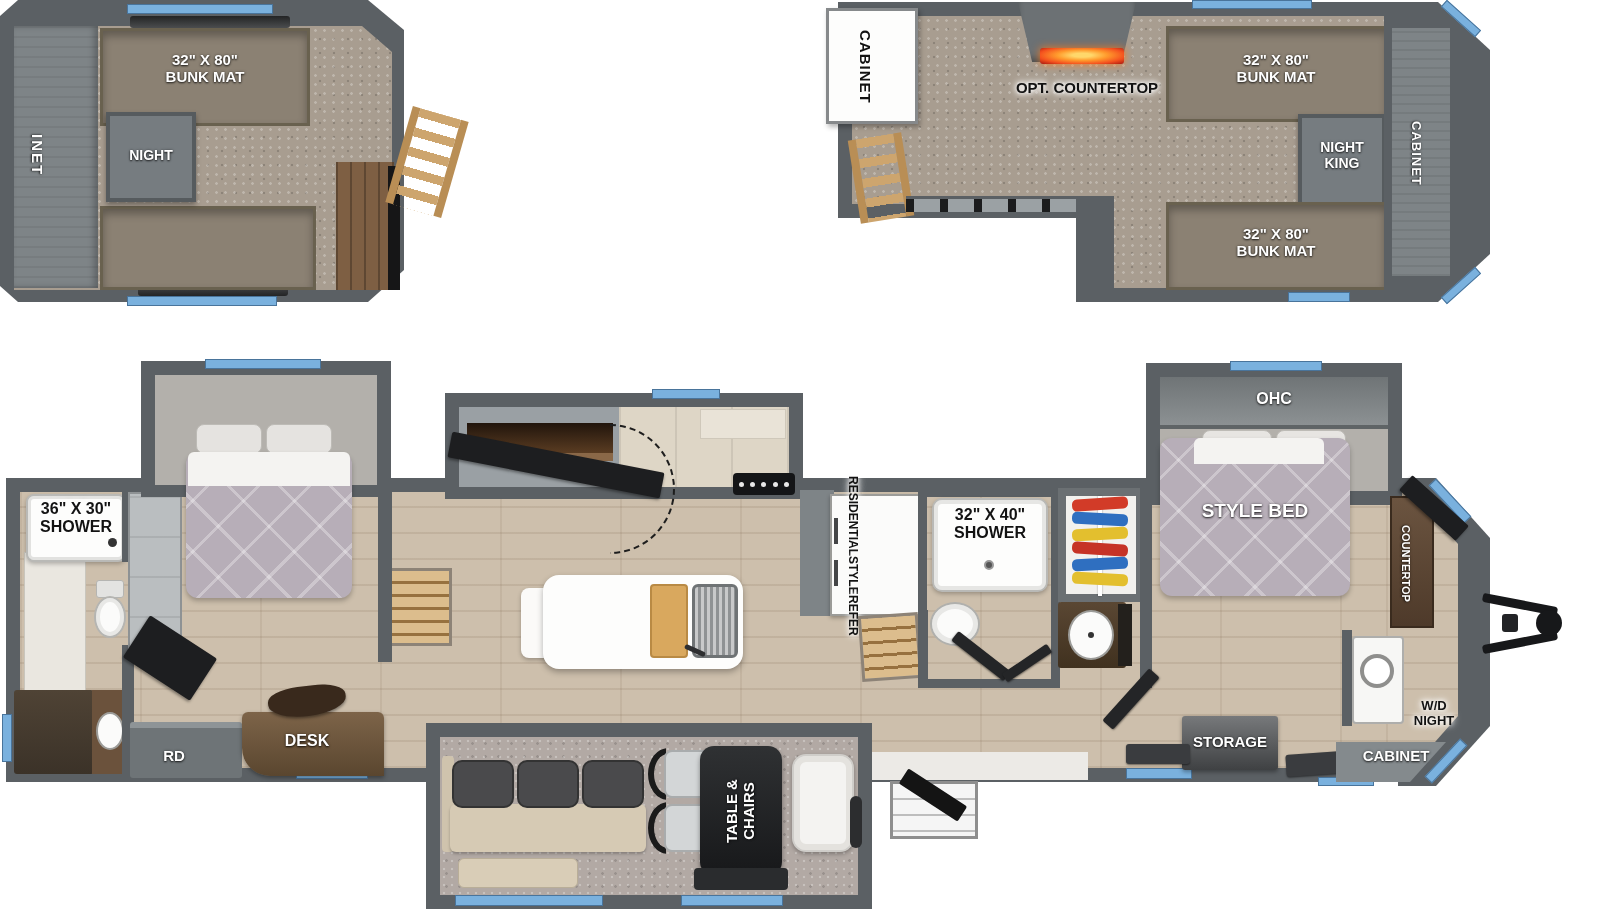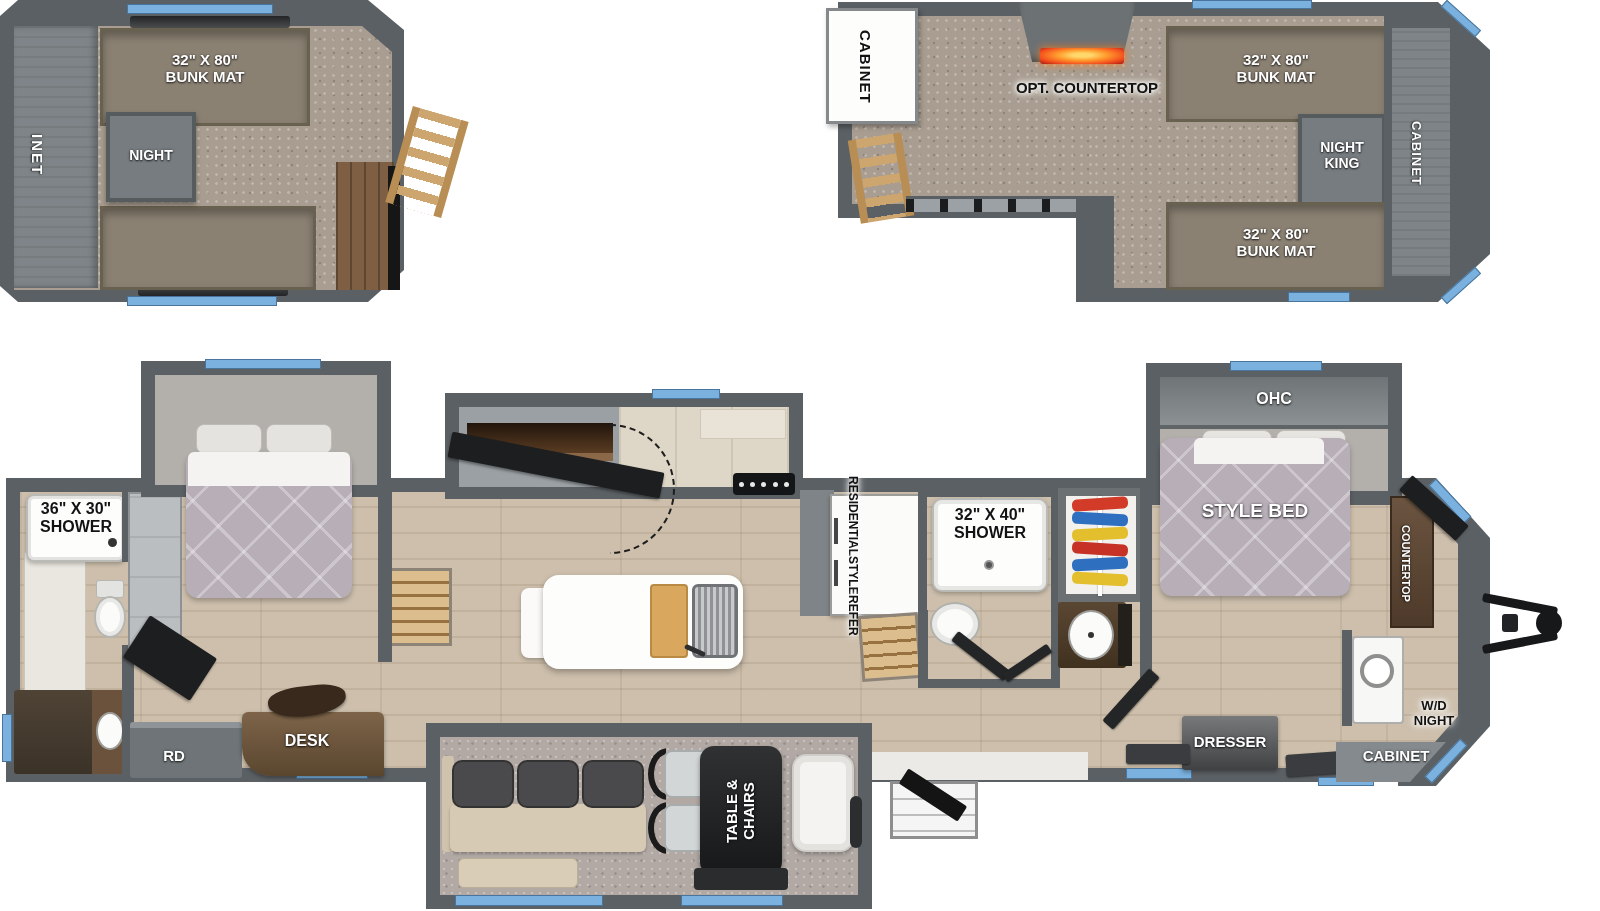--- a/index.html
+++ b/index.html
@@ -241,20 +241,20 @@
 
   <div class="abs wall" style="left:1342px;top:630px;width:10px;height:96px;"></div>
   <div class="abs" style="left:1352px;top:636px;width:52px;height:88px;background:#f7f7f5;border:2px solid #aeaeac;border-radius:4px;"></div>
   <div class="abs dot" style="left:1360px;top:654px;width:34px;height:34px;border:4px solid #8f8f8d;background:#fff;"></div>
   <div class="abs lblb" style="left:1402px;top:699px;width:64px;font-size:13px;">
     <span style="display:block;">W/D</span>
     <span style="display:block;">NIGHT</span>
   </div>
 
   <div class="abs" style="left:1182px;top:716px;width:96px;height:54px;background:linear-gradient(180deg,#77797b,#3f4143);border-radius:3px;box-shadow:0 2px 4px rgba(0,0,0,.35);"></div>
-  <div class="abs lblw" style="left:1184px;top:734px;width:92px;font-size:15px;">DRESSER</div>
+  <div class="abs lblw" style="left:1184px;top:734px;width:92px;font-size:15px;">STORAGE</div>
   <div class="abs matdark" style="left:1126px;top:744px;width:64px;height:20px;"></div>
   <div class="abs matdark" style="left:1286px;top:752px;width:84px;height:22px;transform:rotate(-4deg);"></div>
 
   <div class="abs" style="left:1336px;top:742px;width:124px;height:40px;background:#848a8d;clip-path:polygon(0 0,110px 0,74px 40px,0 40px);"></div>
   <div class="abs lblw" style="left:1344px;top:748px;width:104px;font-size:15px;">CABINET</div>
 
 </div>
 
 </body></html>

